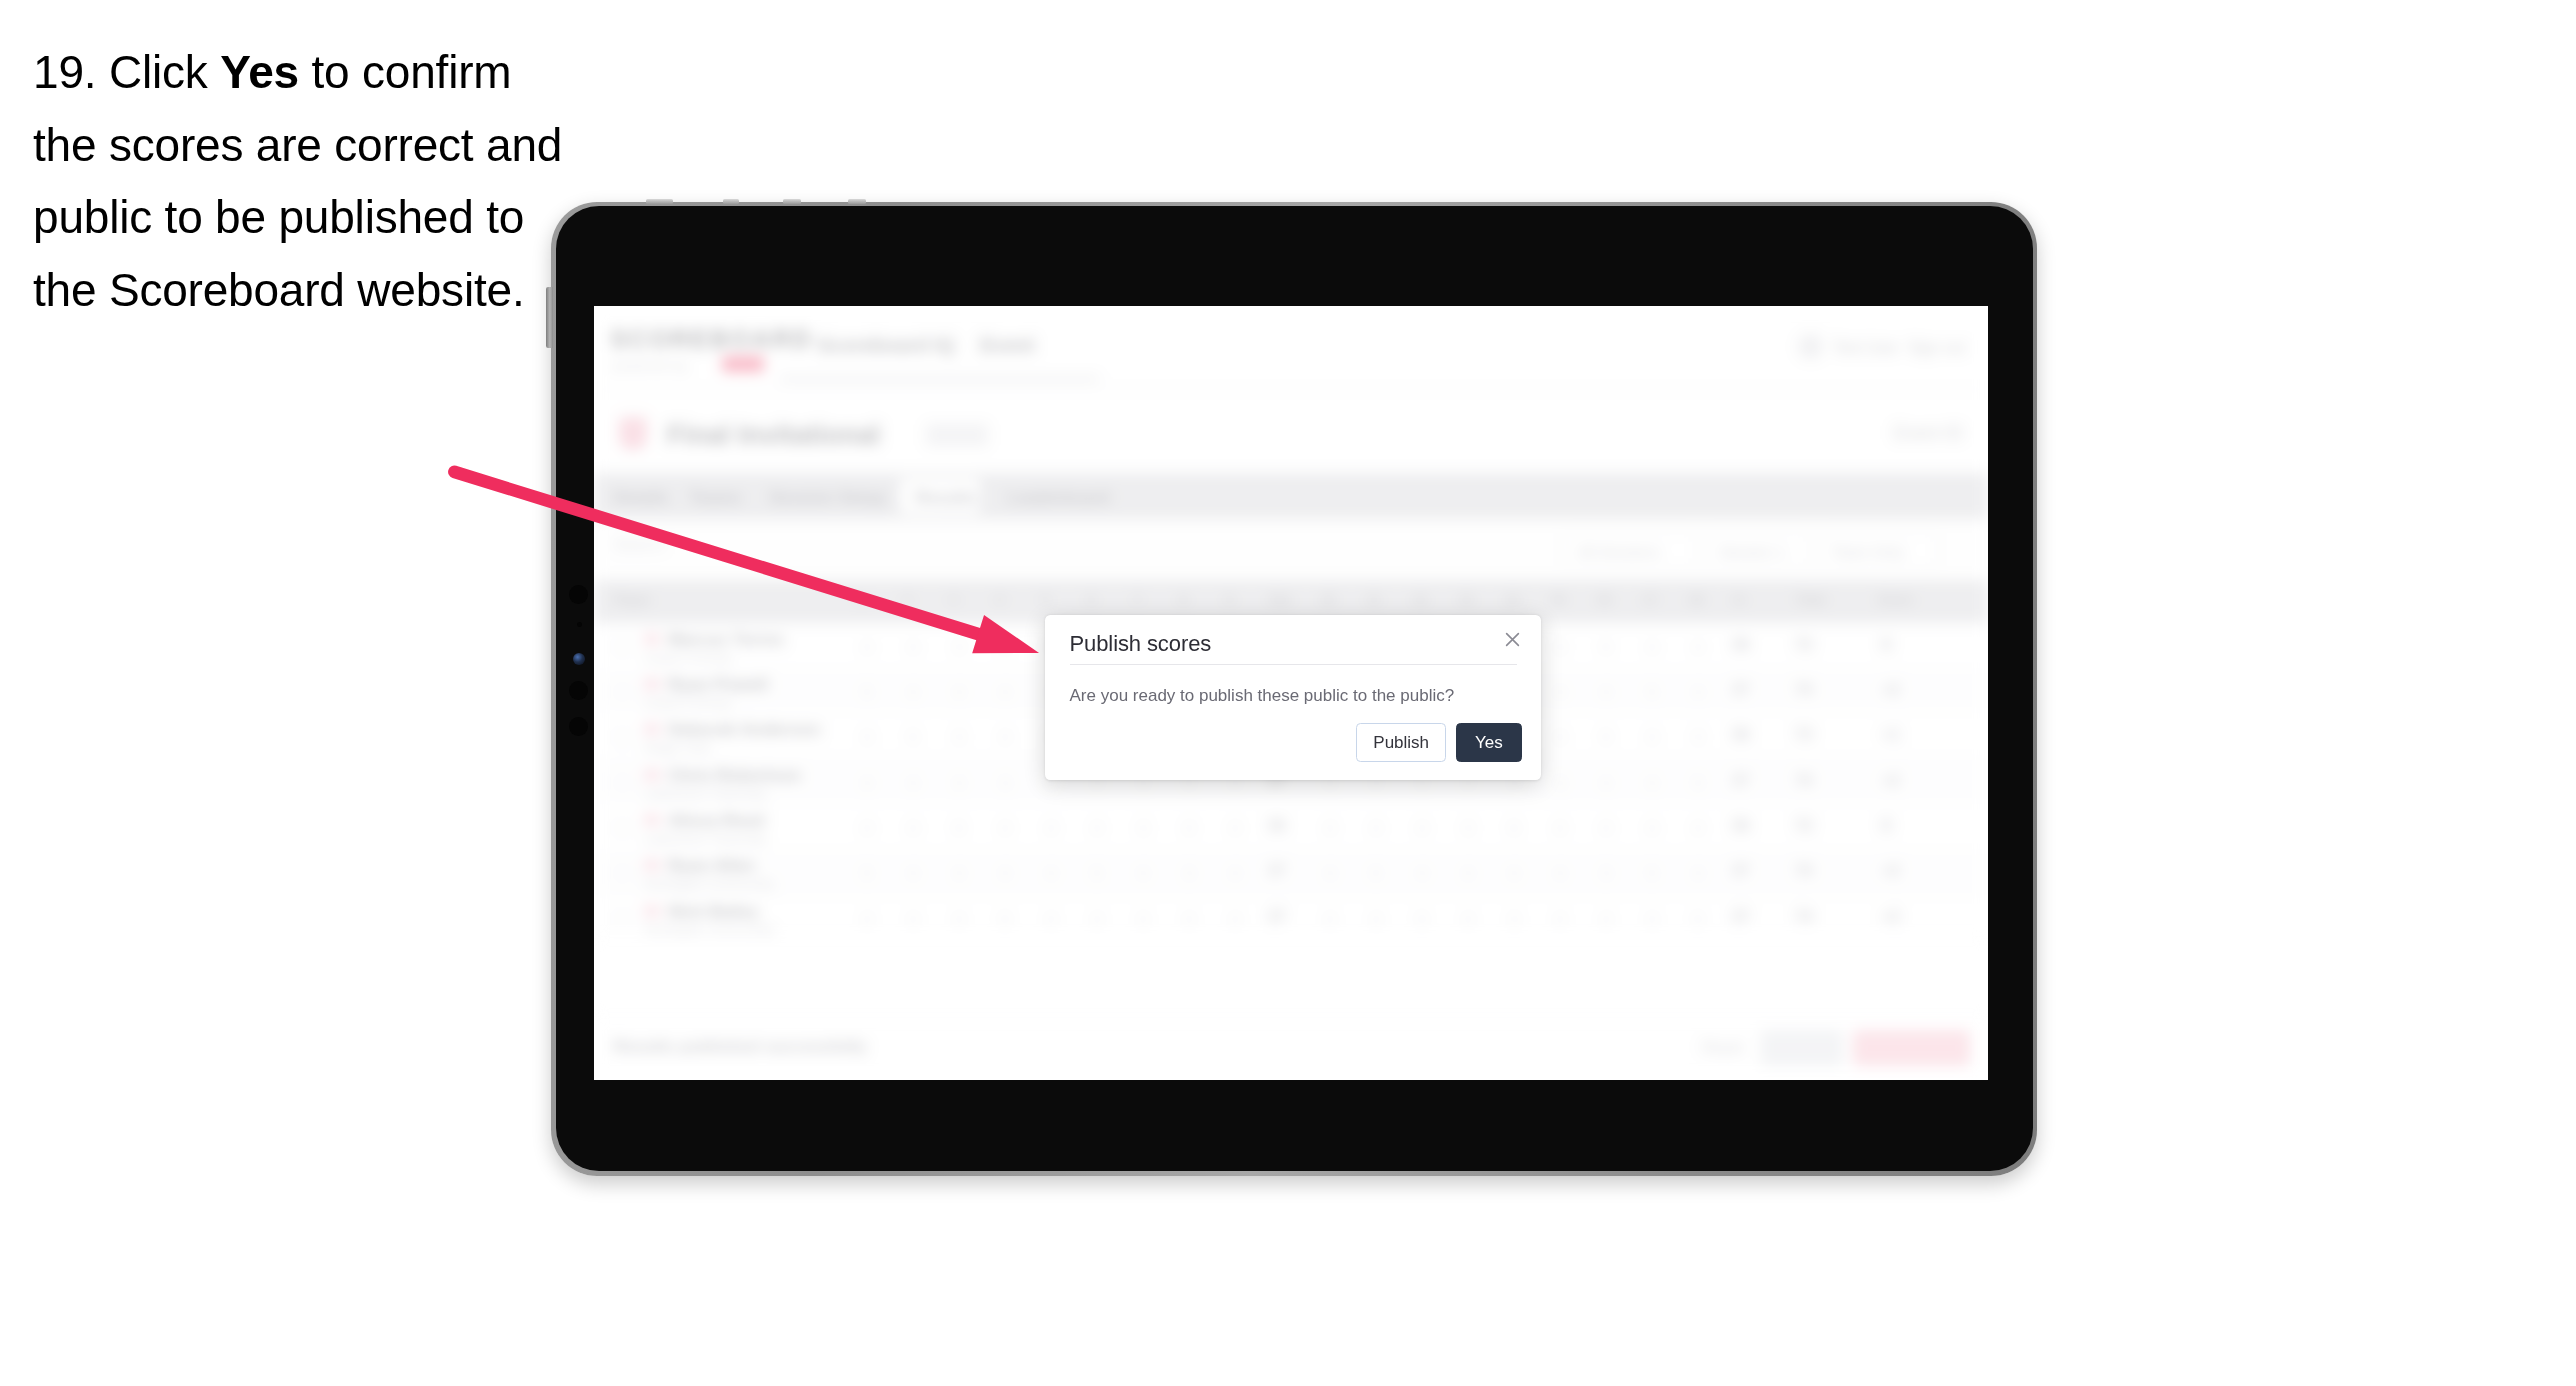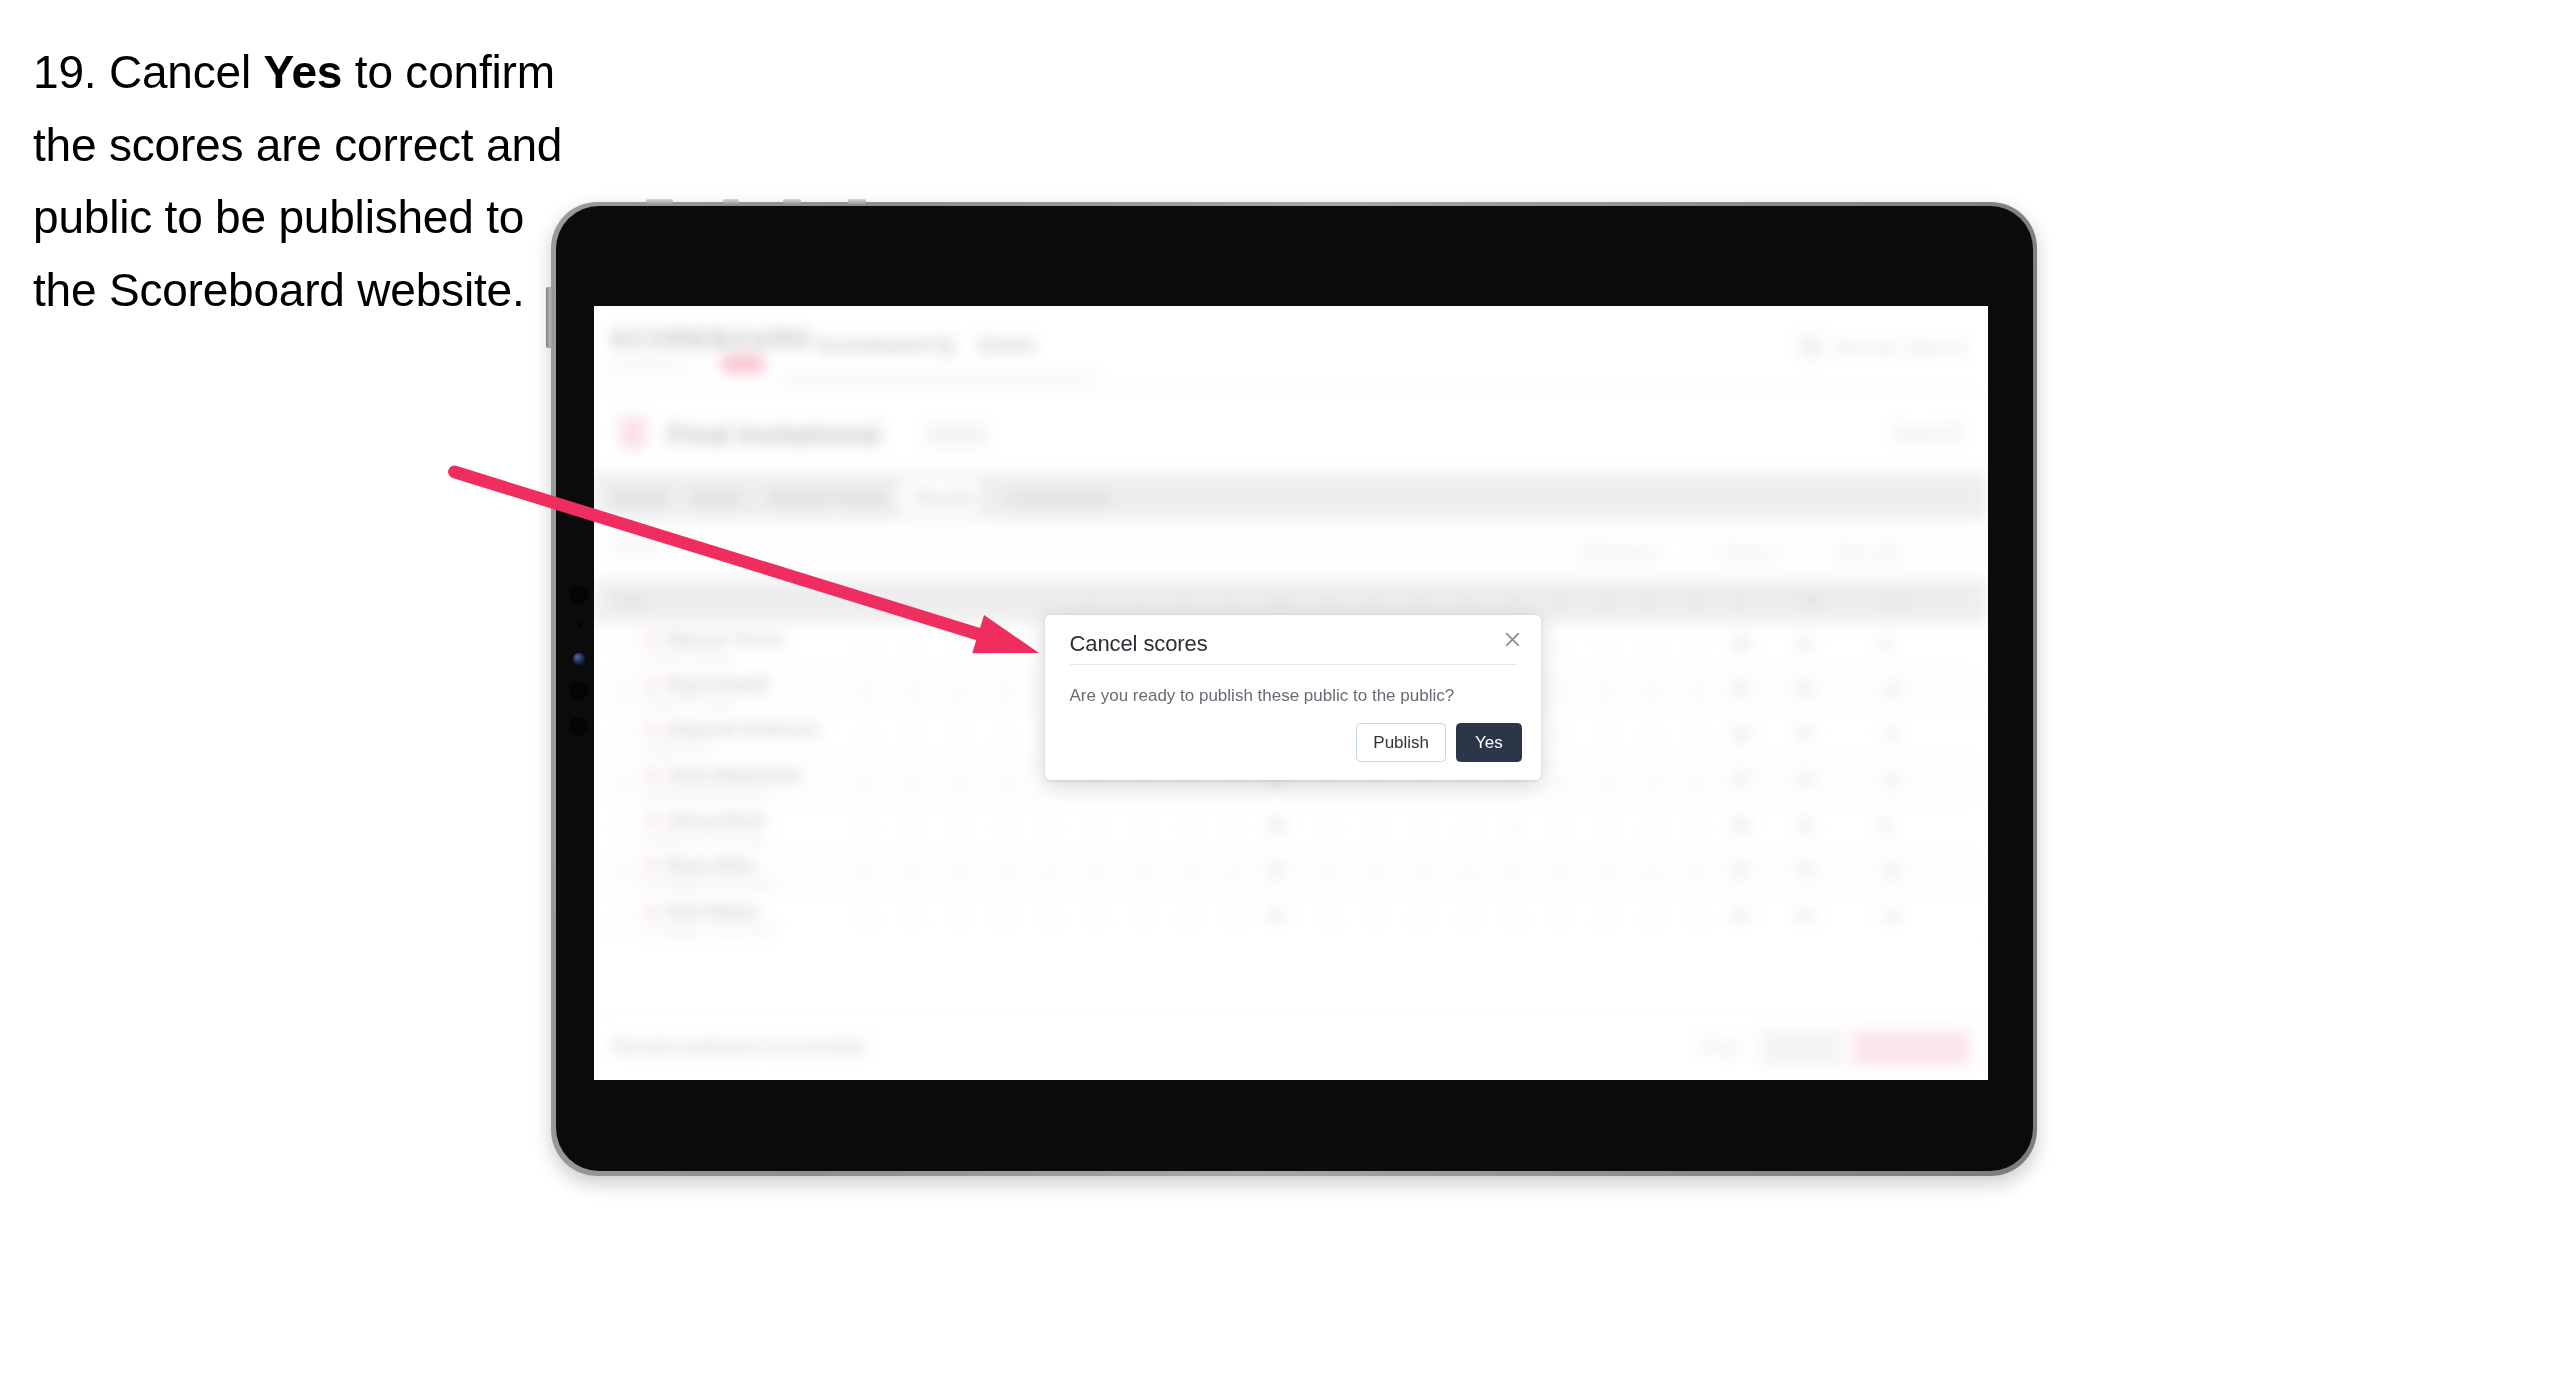--- a/index.html
+++ b/index.html
@@ -314,21 +314,21 @@
     position: absolute;
     left: 0; top: 0;
     width: 2576px; height: 1386px;
     pointer-events: none;
   }
 </style>
 </head>
 <body>
 
 <div id="caption">
-  <span>19.</span><span> Cancel </span><span class="bold">Yes</span><span> to confirm the scores are correct and public to be published to the Scoreboard website.</span>
+  <span>19.</span><span> Click </span><span class="bold">Yes</span><span> to confirm the scores are correct and public to be published to the Scoreboard website.</span>
 </div>
 
 <div id="tablet">
   <div id="tablet-edge"></div>
   <div id="tablet-body"></div>
 
   <div class="edge-nub" style="left:95px; width:27px;"></div>
   <div class="edge-nub" style="left:172px; width:16.3px;"></div>
   <div class="edge-nub" style="left:232px; width:18px;"></div>
   <div class="edge-nub" style="left:297px; width:18px;"></div>
@@ -616,21 +616,21 @@
       <div class="footer-link">Reset</div>
       <div class="footer-btn-grey"></div>
       <div class="footer-btn-pink"></div>
     </div>
 
   </div>
 
 </div>
 
 <div id="modal">
-  <div id="modal-title">Cancel scores</div>
+  <div id="modal-title">Publish scores</div>
   <div id="modal-close">
     <svg width="25" height="25" viewBox="0 0 34 34" aria-hidden="true">
       <path d="M9 9 L25 25 M25 9 L9 25" stroke="#8b8b94" stroke-width="2.2" stroke-linecap="round" fill="none"></path>
     </svg>
   </div>
   <div id="modal-divider"></div>
   <div id="modal-message">Are you ready to publish these public to the public?</div>
   <div id="modal-actions">
     <button class="btn" id="btn-cancel">Publish</button>
     <button class="btn" id="btn-yes">Yes</button>

